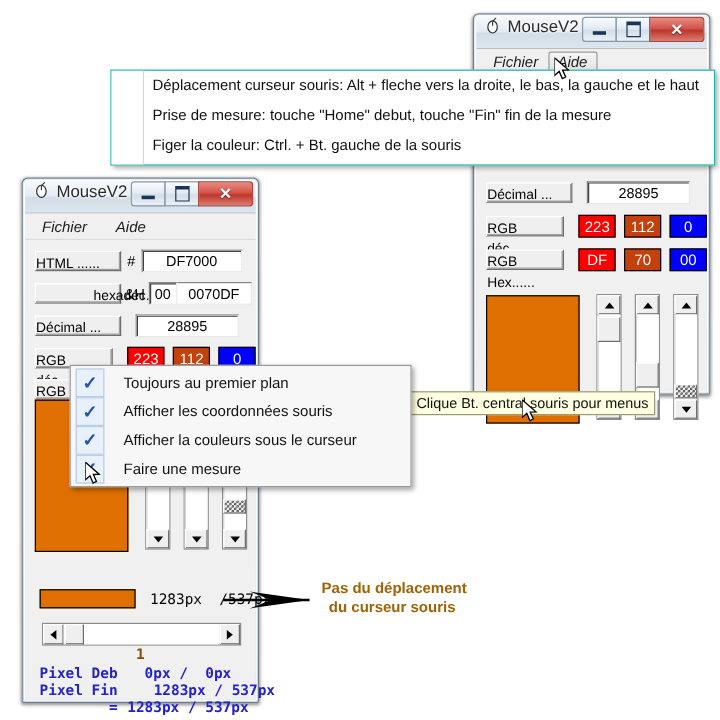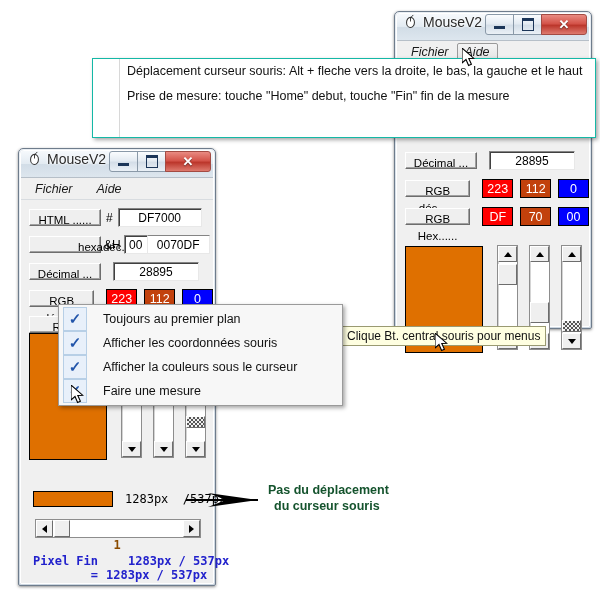--- a/index.html
+++ b/index.html
@@ -51,21 +51,21 @@
            background:#f0f0f0;border-bottom:1px solid #d8dce0;}
   .menu-item{font-size:12.5px;color:#1a1a1a;padding:2px 8px;font-style:italic;}
   .menu-item.hot{
     background:linear-gradient(180deg,#f4f4f4,#e4e4e4);
     border:1px solid #9a9a9a;padding:1px 7px;border-radius:2px;
   }
 
   
   .row{display:flex;align-items:center;margin:6px 0 0 8px;}
   .btn3d{
-    background:#efefef;font-size:11.5px;color:#000;text-align:center;
+    background:#efefef;font-size:11.5px;color:#000;
     border-top:1px solid #fff;border-left:1px solid #fff;
     border-right:1px solid #6d6d6d;border-bottom:1px solid #6d6d6d;
     box-shadow:inset -1px -1px 0 #a0a0a0;
     padding:2px 0;height:17px;line-height:17px;box-sizing:border-box;
   }
   .tb{
     background:#fff;font-size:12px;color:#000;text-align:center;
     border-top:1px solid #848484;border-left:1px solid #848484;
     border-right:1px solid #e8e8e8;border-bottom:1px solid #e8e8e8;
     box-shadow:inset 1px 1px 0 #404040;
@@ -149,21 +149,21 @@
     color:#2255aa;font-size:15px;font-weight:bold;}
   #ctx-menu .mtxt{font-size:12.5px;color:#111;margin-left:16px;white-space:nowrap;}
 
   
   #status-tip{
     position:absolute;left:341px;top:326px;background:#ffffe1;border:1px solid #9a9a72;
     font-size:12px;color:#111;padding:2px 5px;z-index:55;white-space:nowrap;
   }
 
   
-  #annot{position:absolute;left:268px;top:482px;font-size:12.5px;color:#14532d;
+  #annot{position:absolute;left:268px;top:482px;font-size:12.5px;color:#a16207;
          font-weight:bold;line-height:16px;z-index:40;white-space:nowrap;}
   #annot .l2{display:block;margin-left:6px;}
 
   
   .cursor{position:absolute;width:14px;height:20px;z-index:90;pointer-events:none;}
 </style>
 </head>
 <body>
 
 <div class="win frame" id="win-back" style="left:394px;top:11px;width:194px;height:314px;">
@@ -249,20 +249,21 @@
         <polygon points="0,0 0,15 4,11.5 6.6,17.5 9.4,16.2 6.8,10.4 11.6,10.2" fill="#fff" stroke="#000" stroke-width="1.1"></polygon>
       </svg>
     </div>
   </div>
 </div>
 
 <div id="help-popup">
   <div class="gutter"></div>
   <div class="hline">Déplacement curseur souris: Alt + fleche vers la droite, le bas, la gauche et le haut</div>
   <div class="hline">Prise de mesure: touche "Home" debut, touche "Fin" fin de la mesure</div>
+  <div class="hline">Figer la couleur: Ctrl. + Bt. gauche de la souris</div>
 </div>
 
 <svg class="cursor" style="left:462px;top:48px;" viewBox="0 0 14 20">
   <polygon points="0,0 0,15 4,11.5 6.6,17.5 9.4,16.2 6.8,10.4 11.6,10.2" fill="#fff" stroke="#000" stroke-width="1.1"></polygon>
 </svg>
 
 <div id="status-tip">Clique Bt. central souris pour menus</div>
 
 <div class="win frame" id="win-front" style="left:18px;top:148px;width:194px;height:434px;">
   <div class="frame-in" style="height:100%;box-sizing:border-box;">
@@ -365,20 +366,24 @@
         <div class="htrack"></div>
         <div class="hthumb"></div>
         <div class="harr r">
             <i class="tri" style="border:0;border-top:4px solid transparent;border-bottom:4px solid transparent;border-left:5px solid #000;"></i>
           </div>
       </div>
       <div style="position:absolute;left:0;right:0;top:360px;text-align:center;font-size:12px;
                   color:#8a4b00;font-weight:bold;font-family:'DejaVu Sans Mono','Liberation Mono',monospace;">1</div>
 
       <div style="position:absolute;left:12px;top:376px;">
+        <div style="display:flex;">
+          <span class="mono">Pixel Deb</span>
+          <span class="mono" style="margin-left:8px;">  0px /  0px</span>
+        </div>
         <div style="display:flex;gap:22px;">
           <span class="mono">Pixel Fin</span>
           <span class="mono" style="margin-left:8px;">1283px / 537px</span>
         </div>
         <div style="display:flex;">
           <span class="mono">        =</span>
           <span class="mono" style="margin-left:8px;">1283px / 537px</span>
         </div>
       </div>
     </div>

